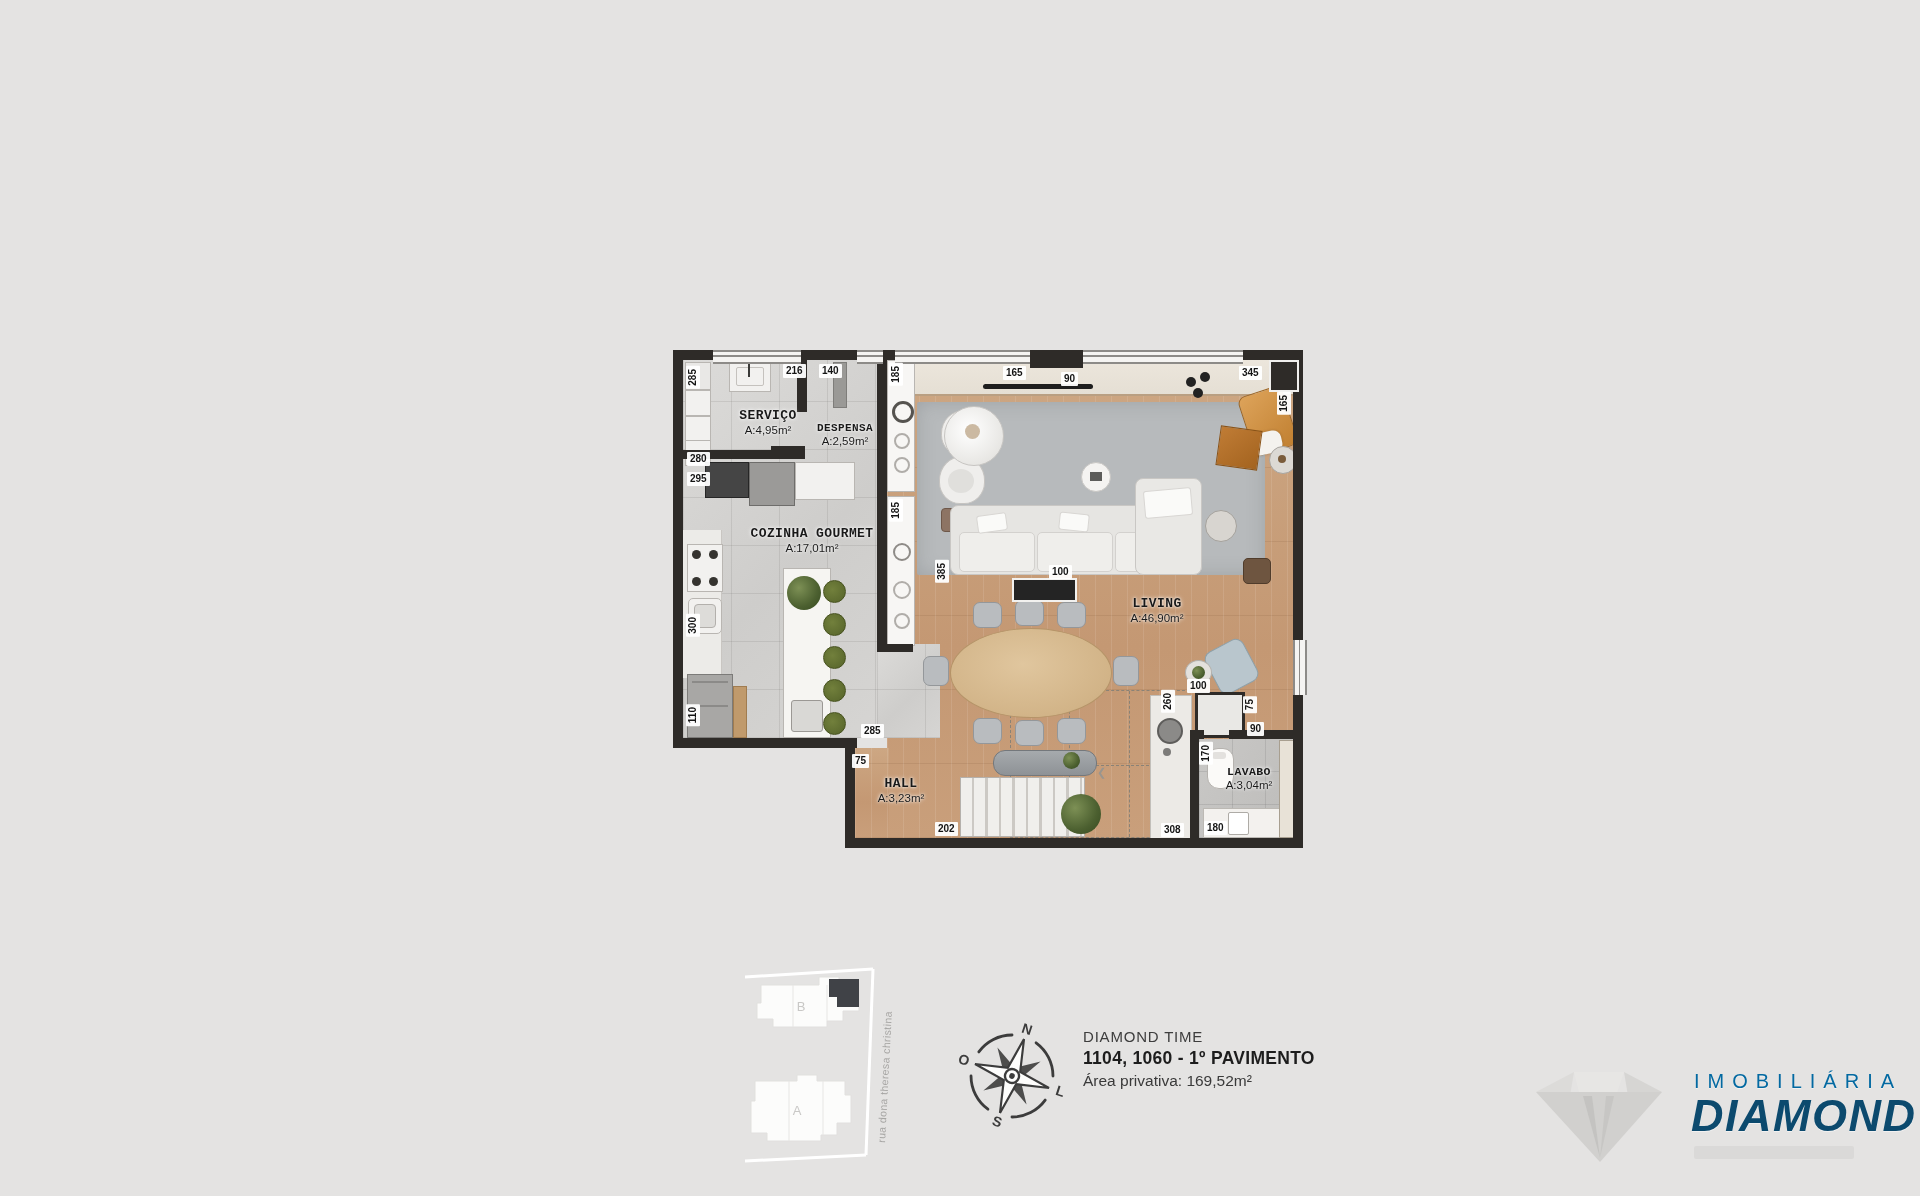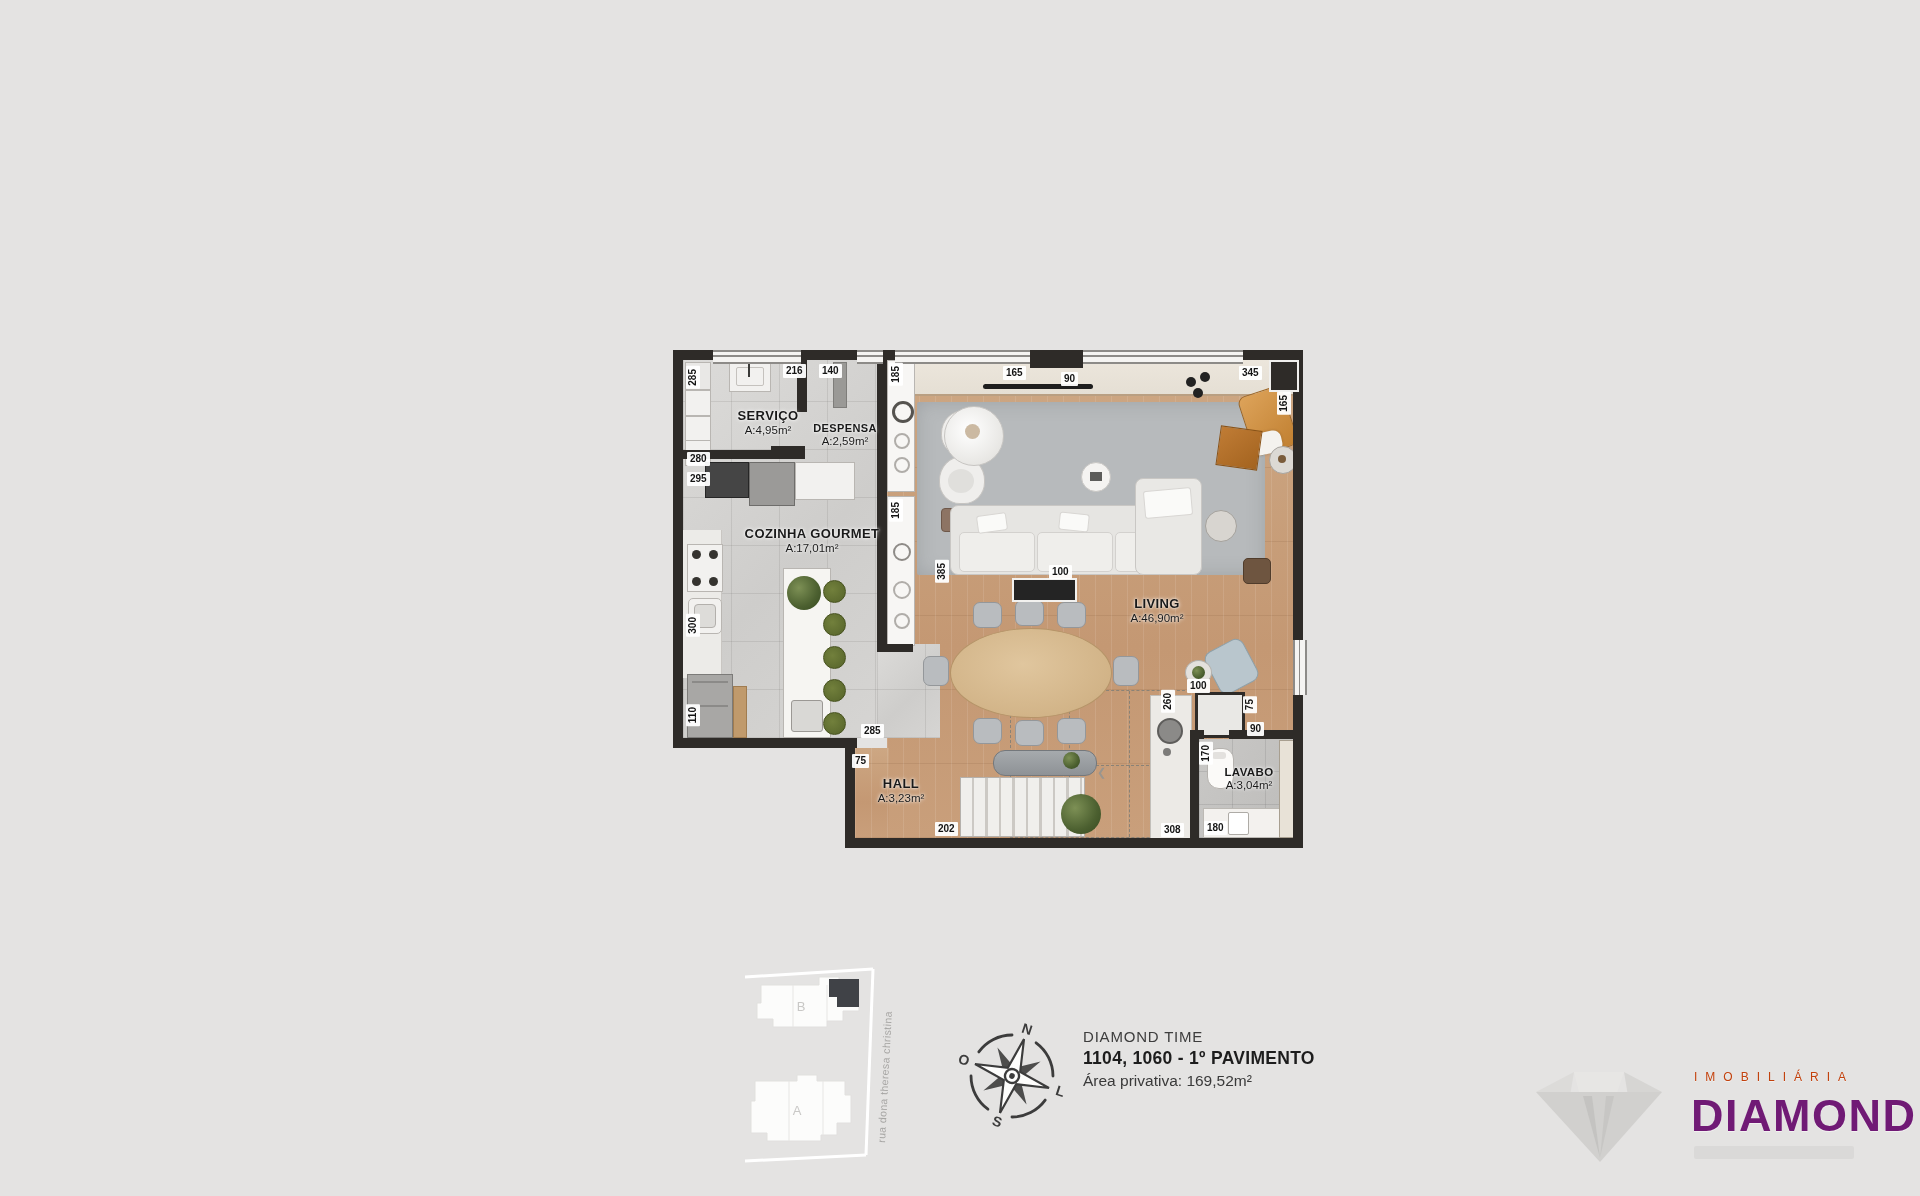--- a/index.html
+++ b/index.html
@@ -32,38 +32,38 @@
     border-bottom:2px solid #8d8b88;z-index:12;}
   .window::after{content:"";position:absolute;left:0;right:0;top:3px;height:1.5px;background:#8d8b88;}
   .window.vert{width:10px;border-top:none;border-bottom:none;border-left:2px solid #8d8b88;
     border-right:2px solid #8d8b88;}
   .window.vert::after{top:0;bottom:0;left:3.5px;right:auto;width:1.5px;height:auto;}
   .dim{position:absolute;background:rgba(255,255,255,.95);color:#141414;font-size:10px;
     font-weight:bold;line-height:1;padding:2px 3px;white-space:nowrap;z-index:40;border-radius:1px;}
   .dim.v{writing-mode:vertical-rl;transform:rotate(180deg);padding:3px 2px;}
   .room-label{position:absolute;text-align:center;color:#191919;z-index:35;
     transform:translate(-50%,-50%);text-shadow:0 0 4px rgba(255,255,255,.95),0 0 2px rgba(255,255,255,.9);}
-  .room-label .rn{font-weight:bold;font-size:13px;letter-spacing:.4px;}
+  .room-label .rn{font-weight:bold;font-size:13px;letter-spacing:.4px;font-family:Liberation Mono, monospace;}
   .room-label .ra{font-size:11.5px;margin-top:1px;}
   .furn{position:absolute;z-index:8;}
   .white-box{background:#f2f1ef;border:1.5px solid #b9b6b2;}
   .stool{position:absolute;width:21px;height:21px;border-radius:50%;
     background:radial-gradient(circle at 40% 40%, #72803c,#55632a);border:1px solid #47521f;z-index:9;}
   .chair{position:absolute;background:#b9bcbf;border:1.5px solid #94979a;border-radius:7px;z-index:7;}
   .dashed-void{position:absolute;border:1.5px dashed #8a8276;z-index:5;}
   .plant{position:absolute;border-radius:50%;z-index:9;
     background:radial-gradient(circle at 35% 35%, #7d9055,#4c6030 60%,#35491f);}
   
   .info-line1{position:absolute;left:1083px;top:1028px;font-size:15px;color:#3d3d3d;letter-spacing:.8px;}
   .info-line2{position:absolute;left:1083px;top:1048px;font-size:17.5px;font-weight:bold;color:#1d1d1d;letter-spacing:.3px;}
   .info-line3{position:absolute;left:1083px;top:1072px;font-size:15.5px;color:#3a3a3a;}
-  .logo-cat{position:absolute;left:1694px;top:1070px;font-size:12px;letter-spacing:8px;color:#c2410c;
+  .logo-cat{position:absolute;left:1694px;top:1070px;font-size:20px;letter-spacing:8px;color:#0369a1;
     text-shadow:0 1px 0 rgba(255,255,255,.5);}
   .logo-brand{position:absolute;left:1691px;top:1090px;font-size:45px;font-weight:bold;letter-spacing:1.5px;
-    color:#701a75;text-shadow:0 1px 0 rgba(255,255,255,.5);}
+    color:#0c4a6e;text-shadow:0 1px 0 rgba(255,255,255,.5);font-style:italic;}
   .logo-smudge{position:absolute;left:1694px;top:1146px;width:160px;height:13px;background:#d3d2d0;
     opacity:.55;border-radius:2px;filter:blur(.6px);}
 </style>
 </head>
 <body>
 
 <div id="plan">
 
   <div class="floor-gray" style="left:10px;top:10px;width:194px;height:378px"></div>
   <div class="floor-wood" style="left:214px;top:10px;width:406px;height:478px"></div>

